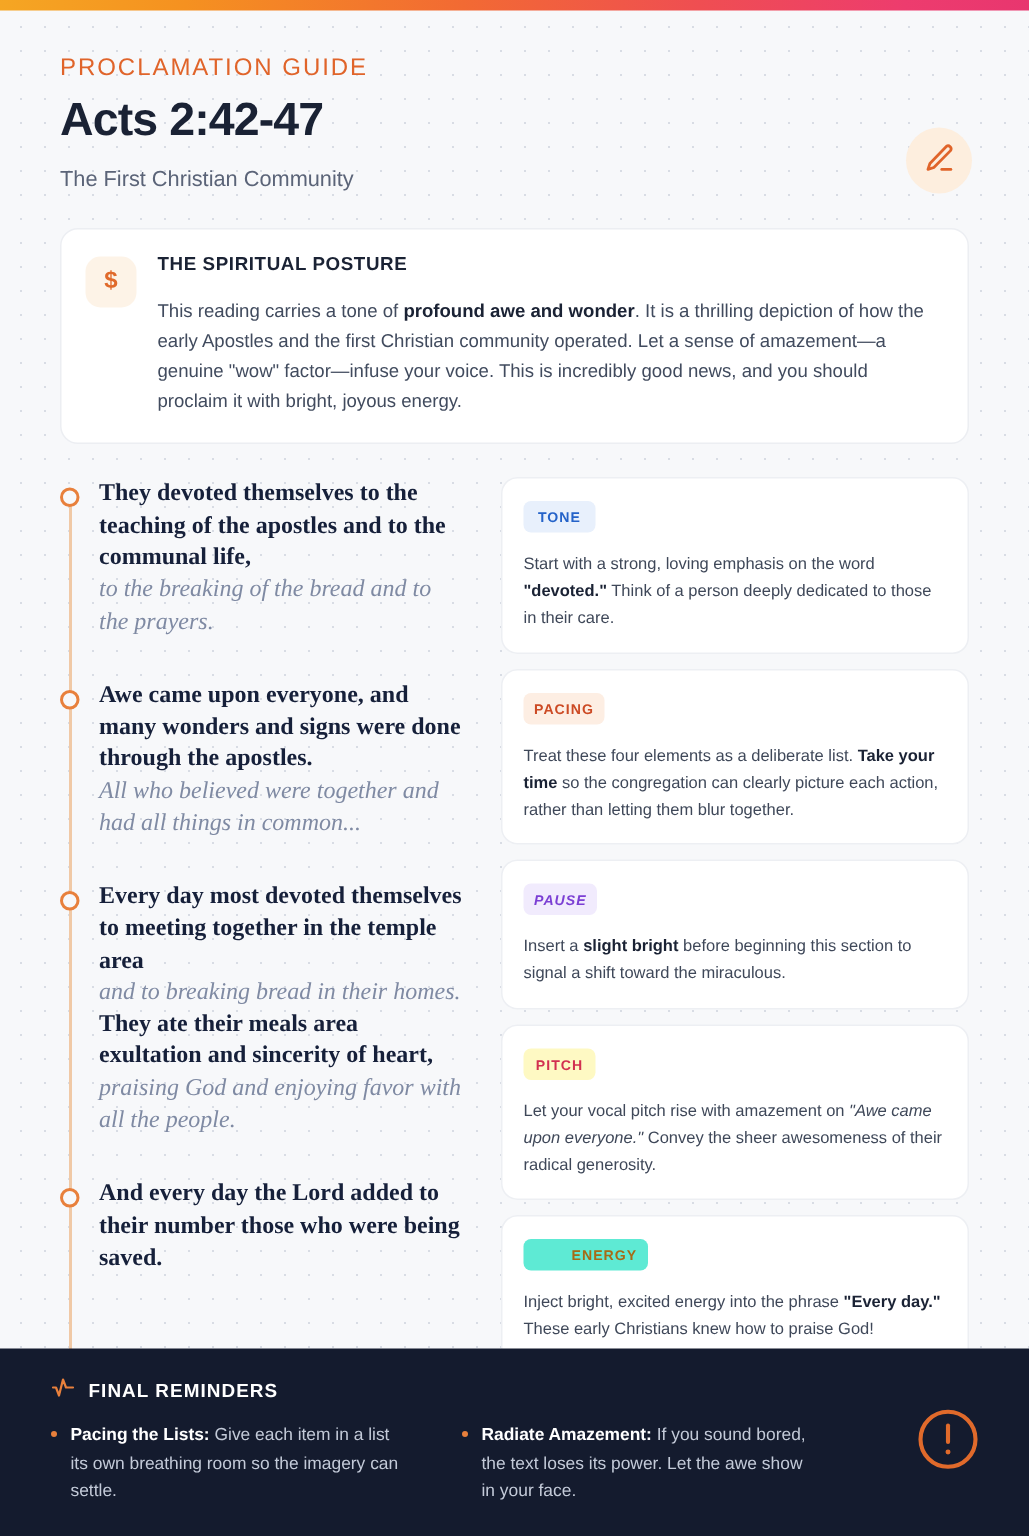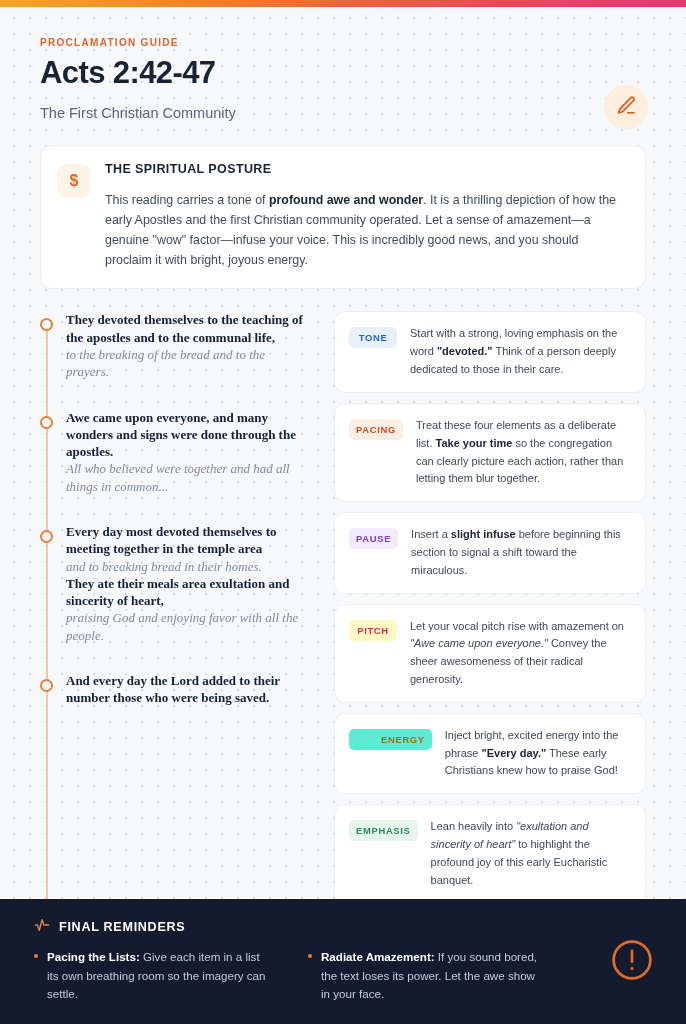--- a/index.html
+++ b/index.html
@@ -28,22 +28,22 @@
     flex: none;
   }
 
   
   .header {
     position: relative;
     padding: 30px 40px 18px 40px;
     flex: none;
   }
   .eyebrow {
-    font-size: 10px;
-    font-weight: bold;
+    font-size: 16px;
+    font-weight: normal;
     letter-spacing: 1.3px;
     color: #e0642a;
     text-transform: uppercase;
   }
   .title {
     font-size: 31px;
     font-weight: bold;
     color: #1a2234;
     letter-spacing: -0.6px;
     margin-top: 8px;
@@ -133,40 +133,41 @@
   .dot {
     position: absolute;
     left: 0; top: 7px;
     width: 13px; height: 13px;
     border-radius: 50%;
     background: #f7f8fa;
     border: 2px solid #e8803c;
   }
   .verse p {
     font-family: "Liberation Serif", serif;
-    font-size: 13px;
+    font-size: 16px;
     line-height: 1.33;
     color: #16203a;
     font-weight: bold;
   }
   .verse p.soft {
     font-weight: normal;
     font-style: italic;
     color: #7f8aa3;
   }
 
   .cards { display: flex; flex-direction: column; }
   .cue {
     background: #ffffff;
     border: 1px solid #edeff3;
     border-radius: 11px;
     padding: 13px 14px;
     display: flex;
     gap: 13px;
     align-items: flex-start;
+    flex-direction: column;
   }
   .cue + .cue { margin-top: 10px; }
   .badge {
     flex: none;
     min-width: 48px;
     text-align: center;
     font-size: 9.4px;
     font-weight: bold;
     letter-spacing: 0.7px;
     padding: 5px 7px;
@@ -285,22 +286,22 @@
     <div class="cards">
         <div class="cue">
           <span class="badge" style="color: rgb(37, 99, 201); background: rgb(232, 240, 252);">TONE</span>
           <div class="cue-text">Start with a strong, loving emphasis on the word <b>"devoted."</b> Think of a person deeply dedicated to those in their care.</div>
         </div>
         <div class="cue">
           <span class="badge" style="color: rgb(204, 74, 36); background: rgb(253, 238, 227);">PACING</span>
           <div class="cue-text">Treat these four elements as a deliberate list. <b>Take your time</b> so the congregation can clearly picture each action, rather than letting them blur together.</div>
         </div>
         <div class="cue">
-          <span class="badge" style="color: rgb(123, 63, 212); background: rgb(241, 235, 253);">PAUSE</span>
-          <div class="cue-text">Insert a <b>slight infuse</b> before beginning this section to signal a shift toward the miraculous.</div>
+          <span class="badge" style="color: rgb(123, 63, 212); background: rgb(241, 235, 253); font-style: italic;">PAUSE</span>
+          <div class="cue-text">Insert a <b>slight bright</b> before beginning this section to signal a shift toward the miraculous.</div>
         </div>
         <div class="cue">
           <span class="badge" style="color: rgb(210, 48, 80); background: #fef9c3;">PITCH</span>
           <div class="cue-text">Let your vocal pitch rise with amazement on <i>"Awe came upon everyone."</i> Convey the sheer awesomeness of their radical generosity.</div>
         </div>
         <div class="cue">
           <span class="badge" style="color: rgb(166, 106, 22); background: #5eead4; padding-left: 32px;">ENERGY</span>
           <div class="cue-text">Inject bright, excited energy into the phrase <b>"Every day."</b> These early Christians knew how to praise God!</div>
         </div>
         <div class="cue">

